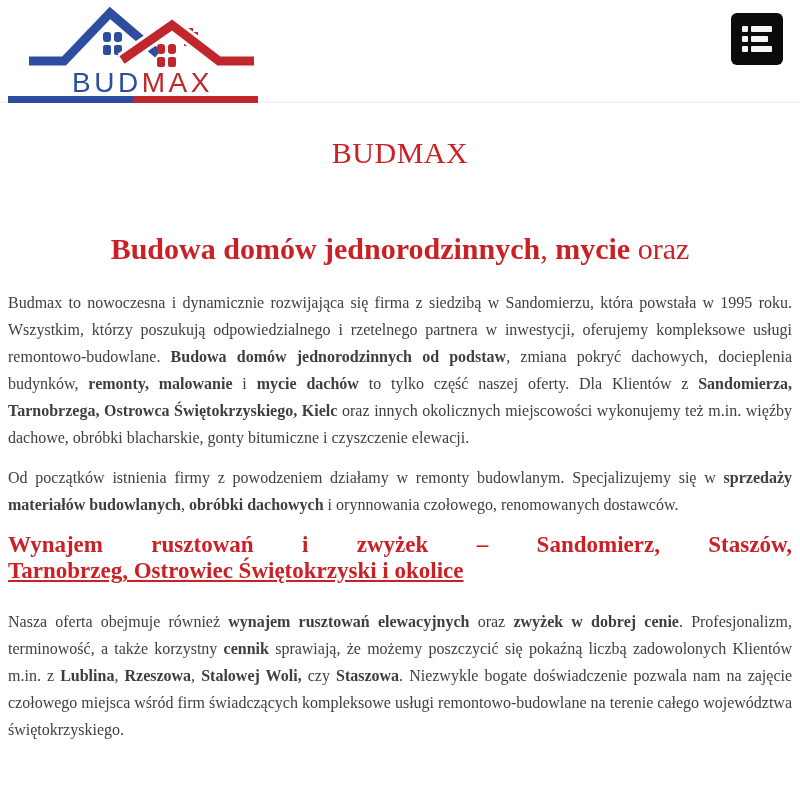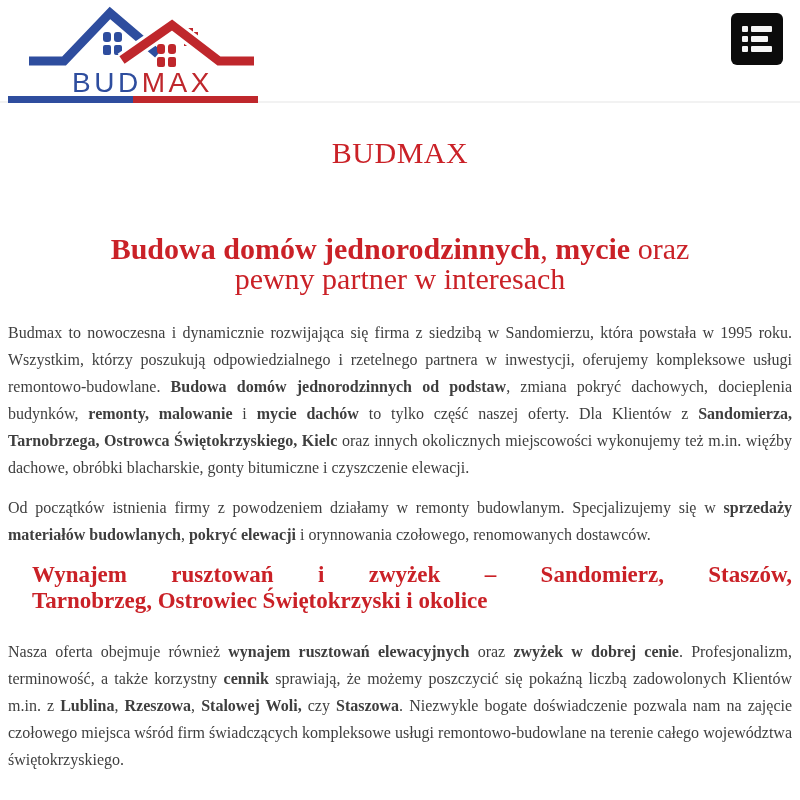--- a/index.html
+++ b/index.html
@@ -44,22 +44,22 @@
     font-size: 30px; font-weight: 400;
     line-height: 30px;
   }
   h1.hero .heading-line { text-align: center; }
   h2.section {
     margin: 14px 0 24px;
     color: #ca2127;
     font-size: 23px; font-weight: 700;
     line-height: 26px;
   }
-  h2.section .heading-line { text-align: justify; text-align-last: justify; margin-left: 24px; }
-  h2.section .heading-line:last-child { text-align-last: left; }
+  h2.section .heading-line { text-align: justify; text-align-last: justify; }
+  h2.section .heading-line:last-child { text-align-last: left; text-decoration: underline; }
   p.body-par {
     margin: 6px 0 13px;
     font-size: 16px;
     line-height: 27px;
     text-align: justify;
   }
   strong { font-weight: 700; }
 </style>
 </head>
 <body>
@@ -110,26 +110,25 @@
       </g>
     </svg>
   </button>
 </header>
 
 <main>
   <div class="page-title">BUDMAX</div>
 
   <h1 class="hero">
       <div class="heading-line"><strong>Budowa domów jednorodzinnych</strong><span>, </span><strong>mycie</strong><span> oraz</span></div>
-      <div class="heading-line"><span>pewny partner w interesach</span></div>
     </h1>
 
   <p class="body-par"><span>Budmax to nowoczesna i dynamicznie rozwijająca się firma z siedzibą w Sandomierzu, która powstała w 1995 roku. Wszystkim, którzy poszukują odpowiedzialnego i rzetelnego partnera w inwestycji, oferujemy kompleksowe usługi remontowo-budowlane. </span><strong>Budowa domów jednorodzinnych od podstaw</strong><span>, zmiana pokryć dachowych, docieplenia budynków, </span><strong>remonty, malowanie</strong><span> i </span><strong>mycie dachów</strong><span> to tylko część naszej oferty. Dla Klientów z </span><strong>Sandomierza, Tarnobrzega, Ostrowca Świętokrzyskiego, Kielc</strong><span> oraz innych okolicznych miejscowości wykonujemy też m.in. więźby dachowe, obróbki blacharskie, gonty bitumiczne i czyszczenie elewacji.</span></p>
 
-  <p class="body-par"><span>Od początków istnienia firmy z powodzeniem działamy w remonty budowlanym. Specjalizujemy się w </span><strong>sprzedaży materiałów budowlanych</strong><span>, </span><strong>pokryć elewacji</strong><span> i orynnowania czołowego, renomowanych dostawców.</span></p>
+  <p class="body-par"><span>Od początków istnienia firmy z powodzeniem działamy w remonty budowlanym. Specjalizujemy się w </span><strong>sprzedaży materiałów budowlanych</strong><span>, </span><strong>obróbki dachowych</strong><span> i orynnowania czołowego, renomowanych dostawców.</span></p>
 
   <h2 class="section">
       <div class="heading-line"><strong>Wynajem rusztowań i zwyżek – Sandomierz, Staszów,</strong></div>
       <div class="heading-line"><strong>Tarnobrzeg, Ostrowiec Świętokrzyski i okolice</strong></div>
     </h2>
 
   <p class="body-par"><span>Nasza oferta obejmuje również </span><strong>wynajem rusztowań elewacyjnych</strong><span> oraz </span><strong>zwyżek w dobrej cenie</strong><span>. Profesjonalizm, terminowość, a także korzystny </span><strong>cennik</strong><span> sprawiają, że możemy poszczycić się pokaźną liczbą zadowolonych Klientów m.in. z </span><strong>Lublina</strong><span>, </span><strong>Rzeszowa</strong><span>, </span><strong>Stalowej Woli,</strong><span> czy </span><strong>Staszowa</strong><span>. Niezwykle bogate doświadczenie pozwala nam na zajęcie czołowego miejsca wśród firm świadczących kompleksowe usługi remontowo-budowlane na terenie całego województwa świętokrzyskiego.</span></p>
 </main>
 
 </body></html>

